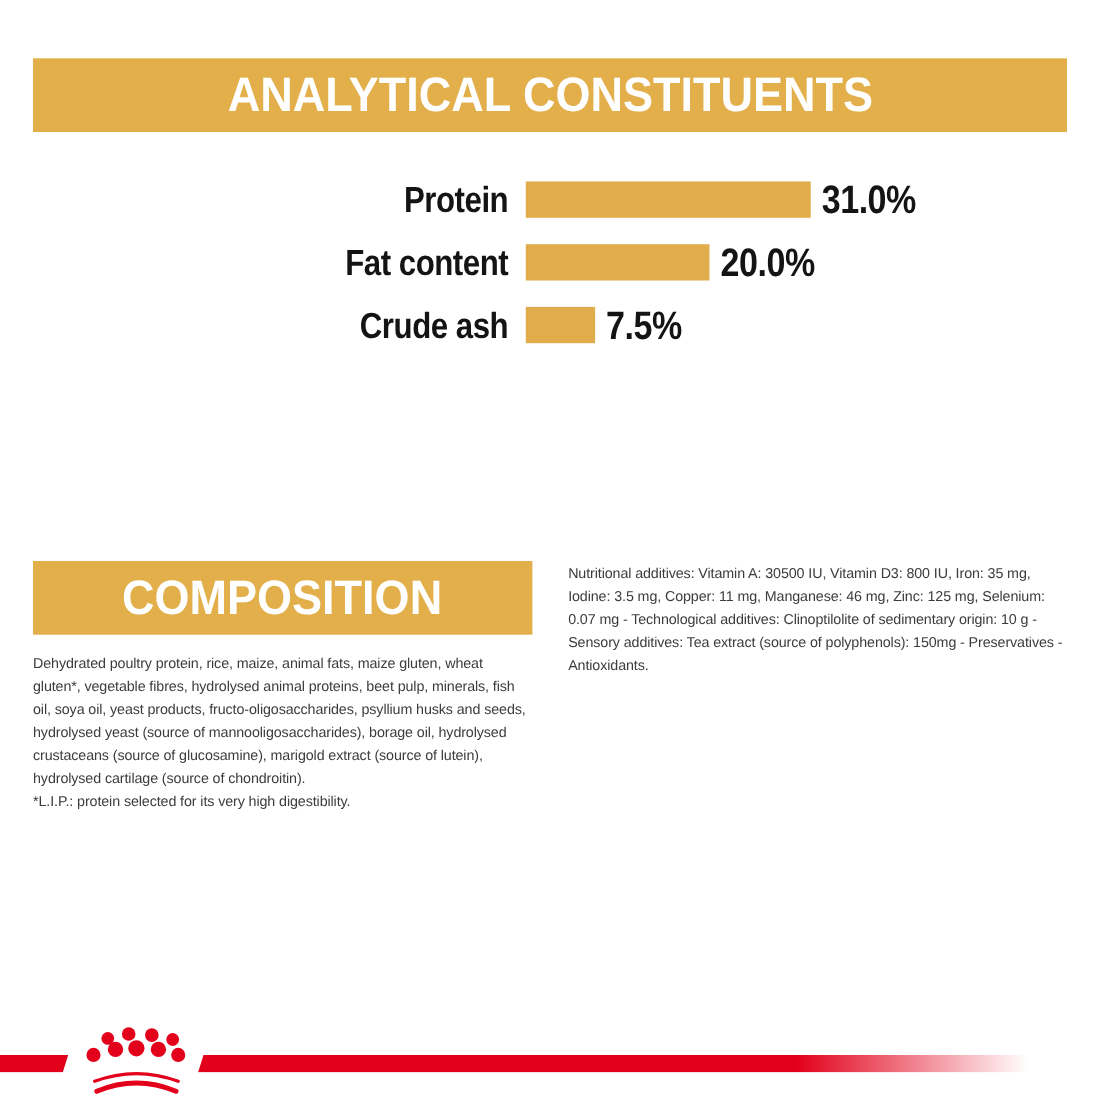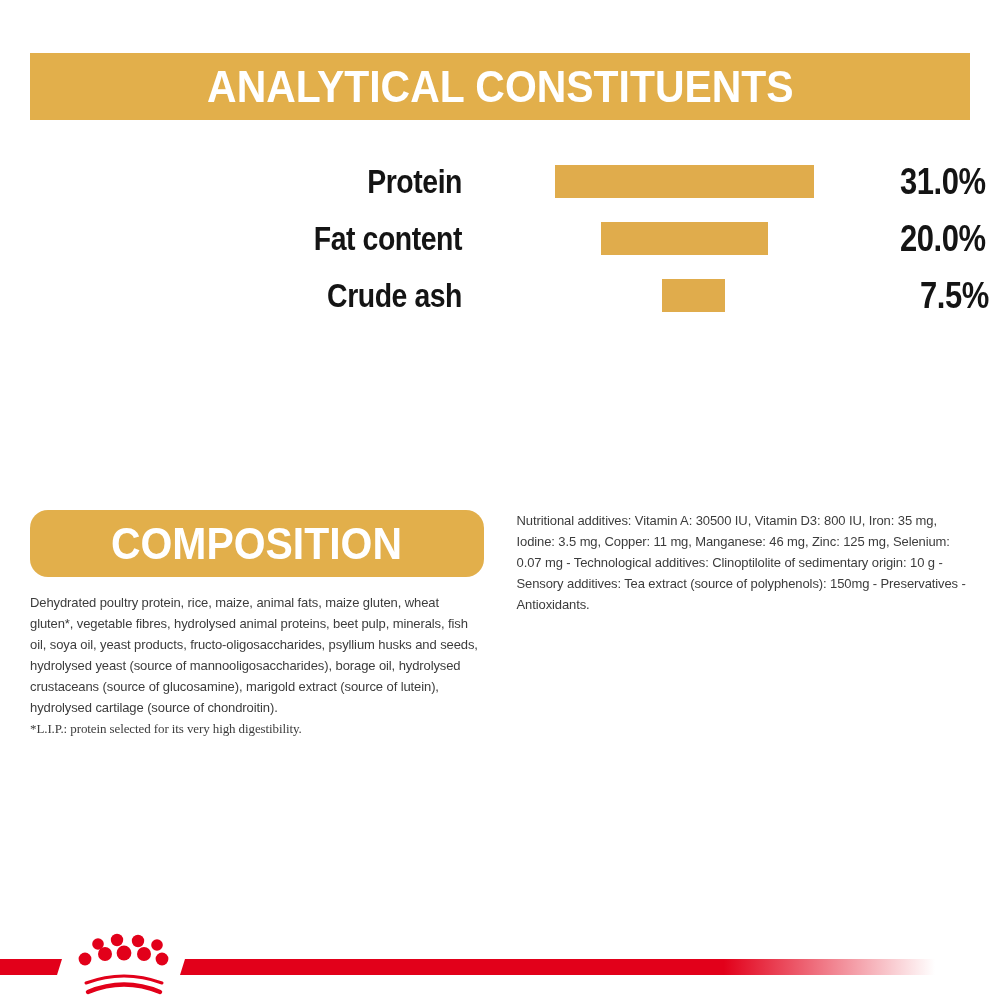--- a/index.html
+++ b/index.html
@@ -8,33 +8,33 @@
 
   
   .banner{background:#E2AF4B;display:flex;align-items:center;justify-content:center;}
   .banner-top{position:absolute;top:31px;left:30px;width:940px;height:67px;}
   .banner-text{font-size:44px;font-weight:bold;color:#ffffff;white-space:nowrap;
                display:inline-block;transform:scaleX(0.93);transform-origin:50% 50%;}
   .banner-suffix{font-size:28px;font-weight:bold;margin-left:9px;}
 
   
   .chart{position:absolute;top:143px;left:0;width:1000px;}
-  .chart-row{display:flex;align-items:center;height:33px;margin-bottom:24px;justify-content:space-between;}
+  .chart-row{display:flex;align-items:center;height:33px;margin-bottom:24px;}
   .chart-label{width:462px;text-align:right;font-size:33px;font-weight:bold;color:#141414;
                white-space:nowrap;transform:scaleX(0.86);transform-origin:100% 50%;letter-spacing:-0.5px;}
   .chart-bar{height:33px;margin-left:16px;flex:0 0 auto;}
   .chart-value{margin-left:10px;font-size:36px;font-weight:bold;color:#141414;white-space:nowrap;
                transform:scaleX(0.86);transform-origin:0 50%;letter-spacing:-0.5px;}
 
   
   .columns{position:absolute;top:488px;left:30px;width:940px;display:flex;gap:33px;}
   .col{flex:1 1 0;min-width:0;}
-  .col-banner{height:67px;margin-bottom:15px;border-radius:18px;}
+  .col-banner{height:67px;margin-bottom:15px;}
   .body-text{font-size:13px;line-height:21px;color:#3C3C3C;letter-spacing:-0.1px;}
-  .body-note{margin-top:0;font-family:Liberation Serif, serif;}
+  .body-note{margin-top:0;}
 
   
   .stripe-left{position:absolute;top:937px;left:0;width:62px;height:16px;background:#E2001A;
                clip-path:polygon(0 0,100% 0,92% 100%,0 100%);}
   .stripe-right{position:absolute;top:937px;left:180px;width:755px;height:16px;
                background:linear-gradient(to right,#E2001A 0%,#E2001A 72%,rgba(226,0,26,0) 100%);
                clip-path:polygon(5px 0,100% 0,100% 100%,0 100%);}
   .logo{position:absolute;top:905px;left:60px;width:130px;height:85px;}
 </style>
 </head>

